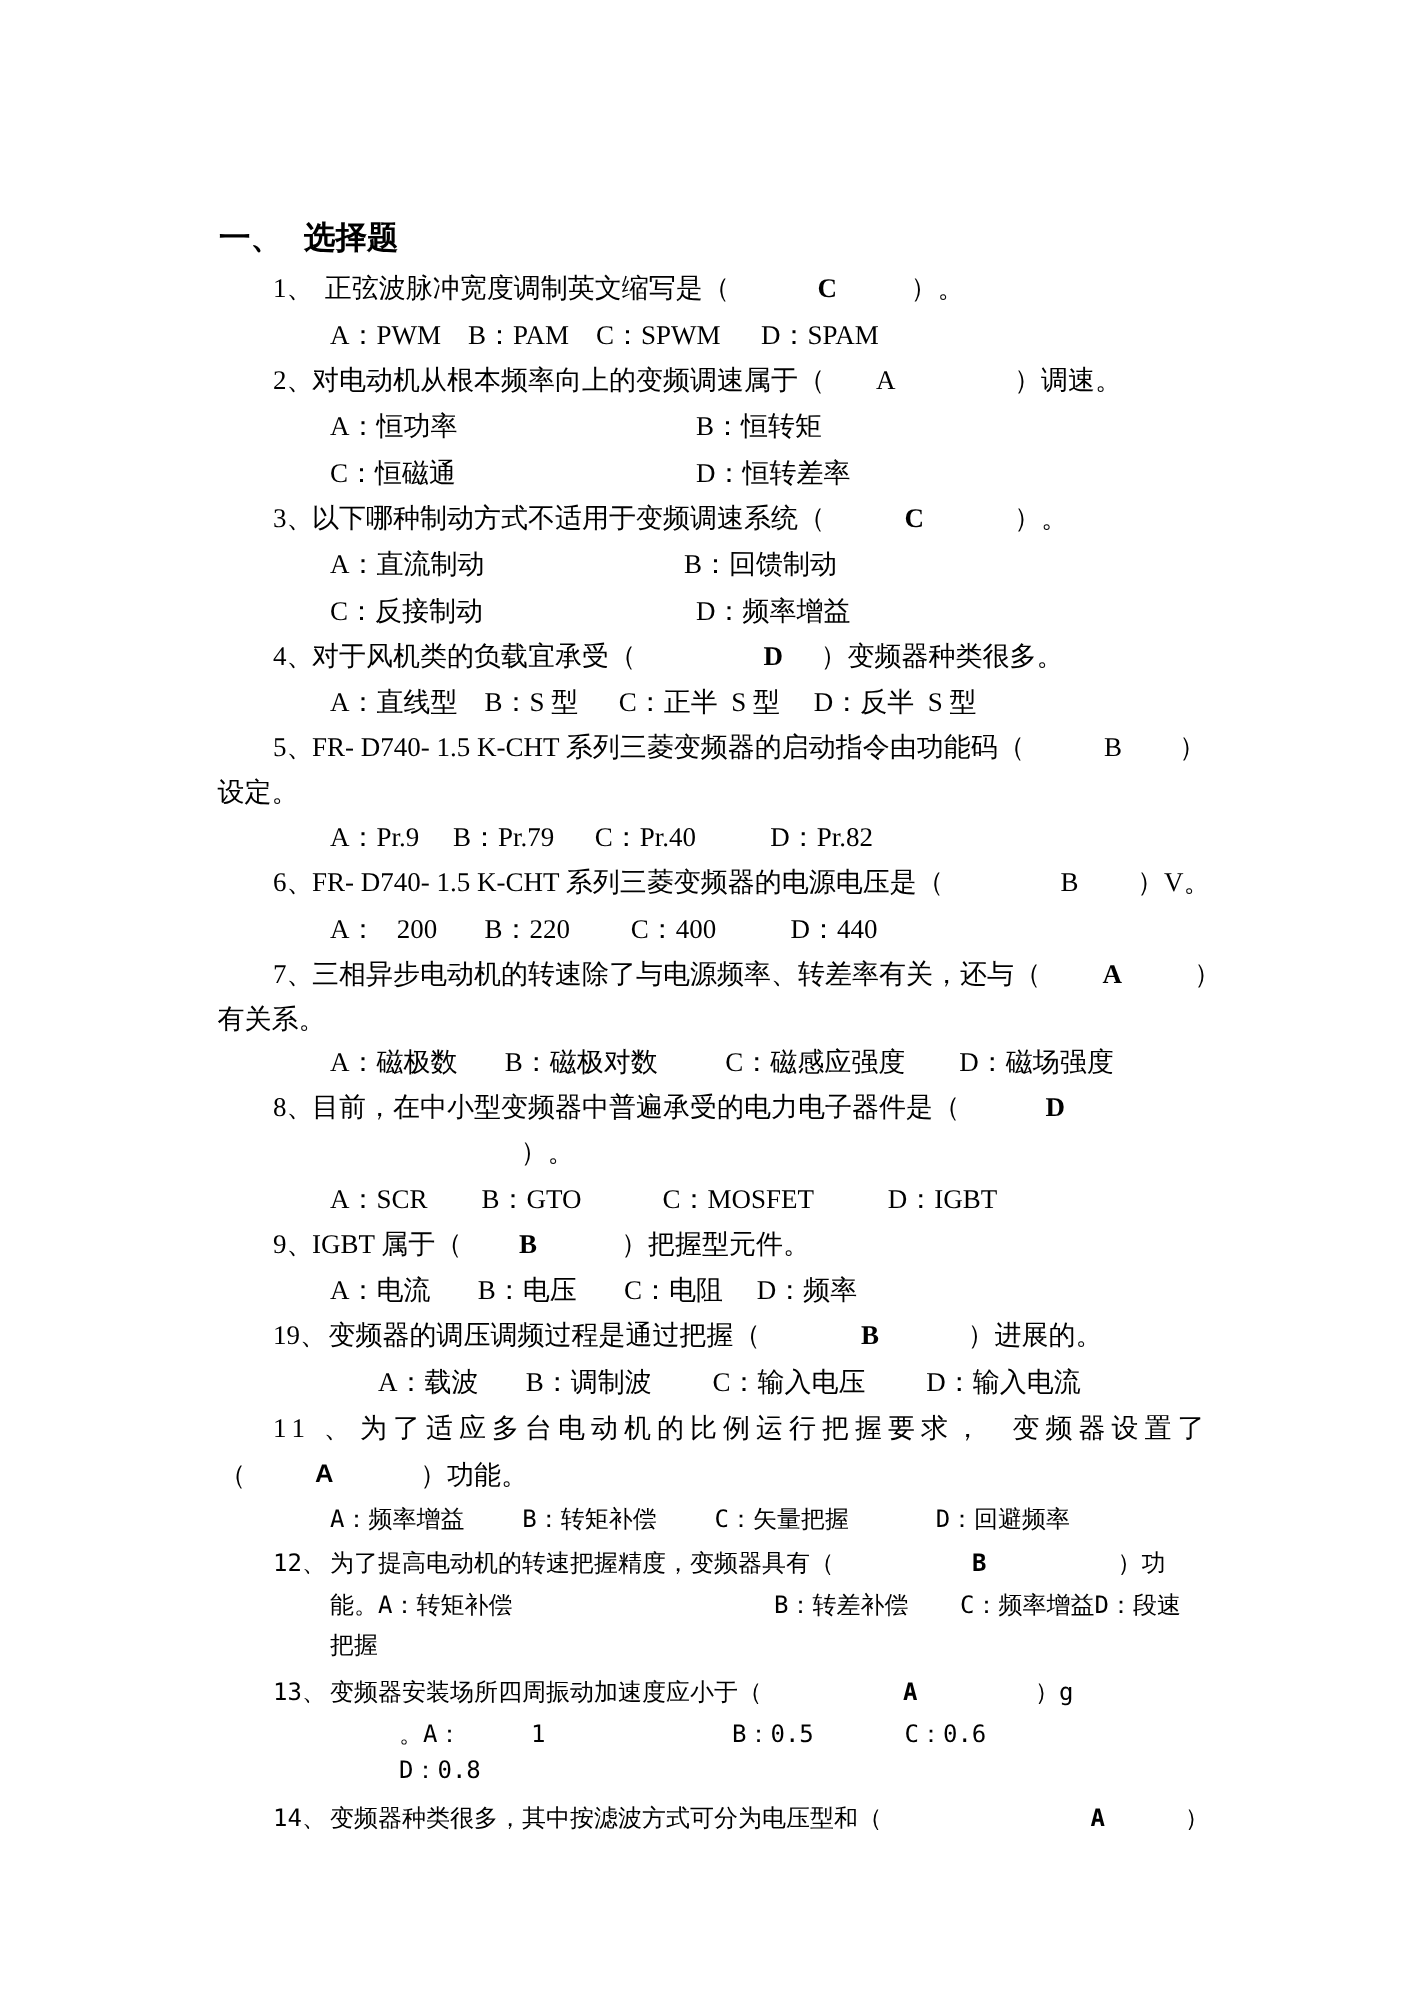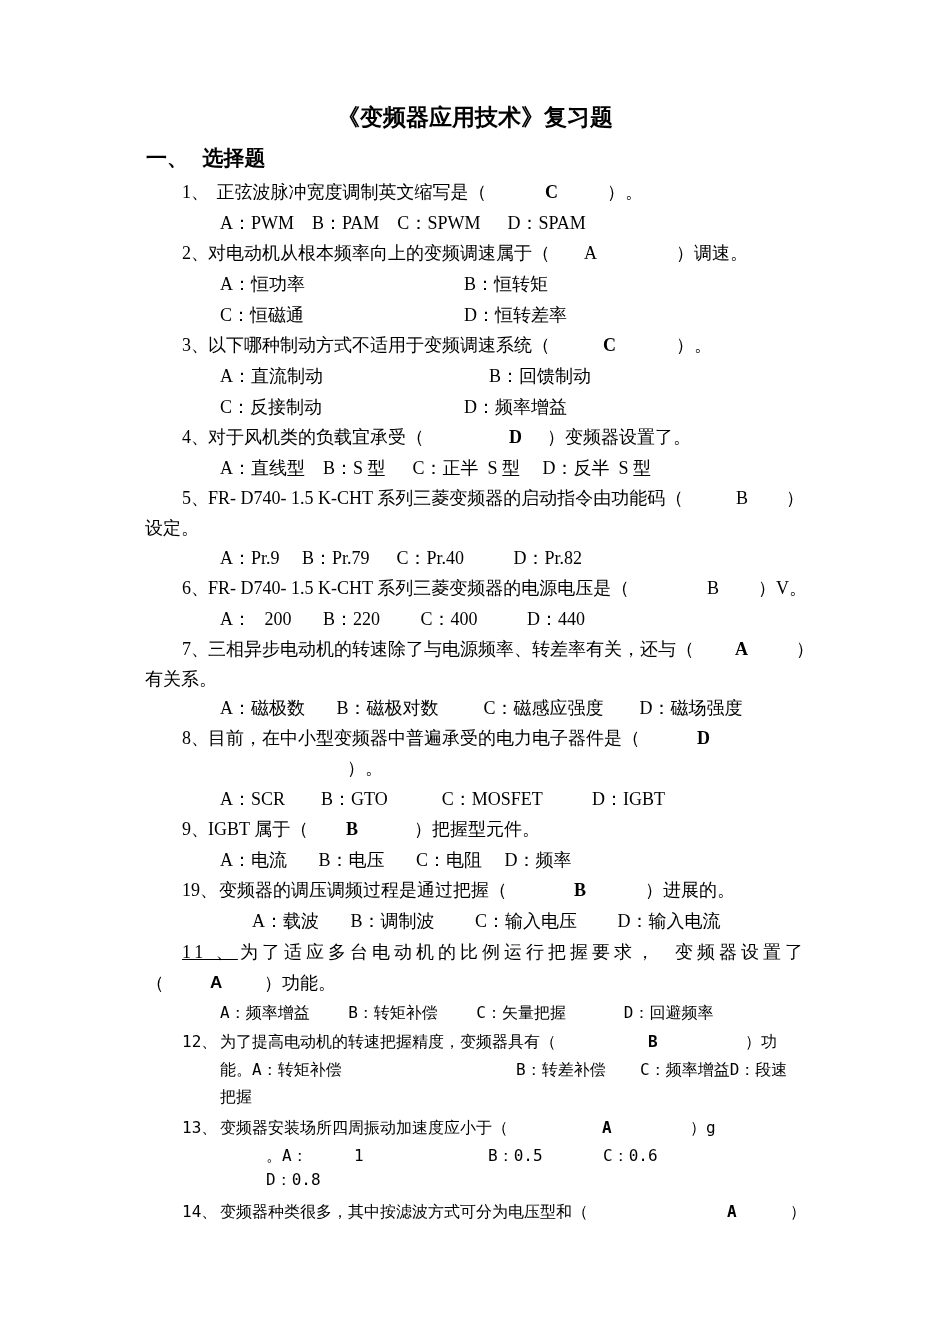--- a/index.html
+++ b/index.html
@@ -14,21 +14,20 @@
   .ans { font-weight: bold; }
   .mono { font-family: "DejaVu Sans Mono", "Liberation Mono", monospace; font-size: 16px; }
   .narrow { font-family: "Liberation Sans", sans-serif; font-size: 17px; }
   .spaced { letter-spacing: 4px; }
 </style>
 </head>
 <body>
 
 <div class="page">
 
-  <div class="title">《变频器应用技术》复习题</div>
   <div class="section">一、  选择题</div>
 
   <div>
     <span class="ln" style="left:182px;top:180px;">1、</span>
     <span class="ln" style="left:212px;top:180px;"> 正弦波脉冲宽度调制英文缩写是（</span>
     <span class="ln ans" style="left:545px;top:180px;">C</span>
     <span class="ln" style="left:607px;top:180px;">）。</span>
     <span class="ln" style="left:220px;top:211px;">A：PWM    B：PAM    C：SPWM      D：SPAM</span>
   </div>
 
@@ -42,30 +41,30 @@
     <span class="ln" style="left:220px;top:303px;">C：恒磁通</span>
     <span class="ln" style="left:464px;top:303px;">D：恒转差率</span>
   </div>
 
   <div>
     <span class="ln" style="left:182px;top:333px;">3、</span>
     <span class="ln" style="left:208px;top:333px;">以下哪种制动方式不适用于变频调速系统（</span>
     <span class="ln ans" style="left:603px;top:333px;">C</span>
     <span class="ln" style="left:676px;top:333px;">）。</span>
     <span class="ln" style="left:220px;top:364px;text-align:right;">A：直流制动</span>
-    <span class="ln" style="left:489px;top:364px;">B：回馈制动</span>
+    <span class="ln" style="left:456px;top:364px;">B：回馈制动</span>
     <span class="ln" style="left:220px;top:395px;">C：反接制动</span>
     <span class="ln" style="left:464px;top:395px;">D：频率增益</span>
   </div>
 
   <div>
     <span class="ln" style="left:182px;top:425px;">4、</span>
     <span class="ln" style="left:208px;top:425px;">对于风机类的负载宜承受（</span>
     <span class="ln ans" style="left:509px;top:425px;">D</span>
-    <span class="ln" style="left:547px;top:425px;">）变频器设置了。</span>
+    <span class="ln" style="left:547px;top:425px;">）变频器种类很多。</span>
     <span class="ln" style="left:220px;top:456px;">A：直线型    B：S 型      C：正半  S 型     D：反半  S 型</span>
   </div>
 
   <div>
     <span class="ln" style="left:182px;top:486px;">5、</span>
     <span class="ln" style="left:208px;top:486px;">FR- D740- 1.5 K-CHT 系列三菱变频器的启动指令由功能码（</span>
     <span class="ln" style="left:736px;top:486px;">B</span>
     <span class="ln" style="left:786px;top:486px;">）</span>
     <span class="ln" style="left:145px;top:516px;">设定。</span>
     <span class="ln" style="left:220px;top:546px;">A：Pr.9     B：Pr.79      C：Pr.40           D：Pr.82</span>
@@ -106,25 +105,25 @@
 
   <div>
     <span class="ln" style="left:182px;top:878px;">19、</span>
     <span class="ln" style="left:219px;top:878px;">变频器的调压调频过程是通过把握（</span>
     <span class="ln ans" style="left:574px;top:878px;">B</span>
     <span class="ln" style="left:645px;top:878px;">）进展的。</span>
     <span class="ln" style="left:220px;top:909px;margin-left:32px;">A：载波       B：调制波         C：输入电压         D：输入电流</span>
   </div>
 
   <div>
-    <span class="ln spaced" style="left:182px;top:940px;text-decoration:underline;">11 、</span>
+    <span class="ln spaced" style="left:182px;top:940px;">11 、</span>
     <span class="ln spaced" style="left:240px;top:940px;">为了适应多台电动机的比例运行把握要求，  变频器设置了</span>
     <span class="ln" style="left:146px;top:971px;">（</span>
     <span class="ln ans narrow" style="left:210px;top:971px;">A</span>
-    <span class="ln" style="left:264px;top:971px;">）功能。</span>
+    <span class="ln" style="left:280px;top:971px;">）功能。</span>
     <span class="ln mono" style="left:220px;top:1001px;">A：频率增益    B：转矩补偿    C：矢量把握      D：回避频率</span>
   </div>
 
   <div>
     <span class="ln mono" style="left:182px;top:1030px;">12、</span>
     <span class="ln mono" style="left:220px;top:1030px;">为了提高电动机的转速把握精度，变频器具有（</span>
     <span class="ln ans mono" style="left:648px;top:1030px;">B</span>
     <span class="ln mono" style="left:745px;top:1030px;">）功</span>
     <span class="ln mono" style="left:220px;top:1058px;">能。A：转矩补偿</span>
     <span class="ln mono" style="left:488px;top:1058px;margin-left:28px;">B：转差补偿</span>

